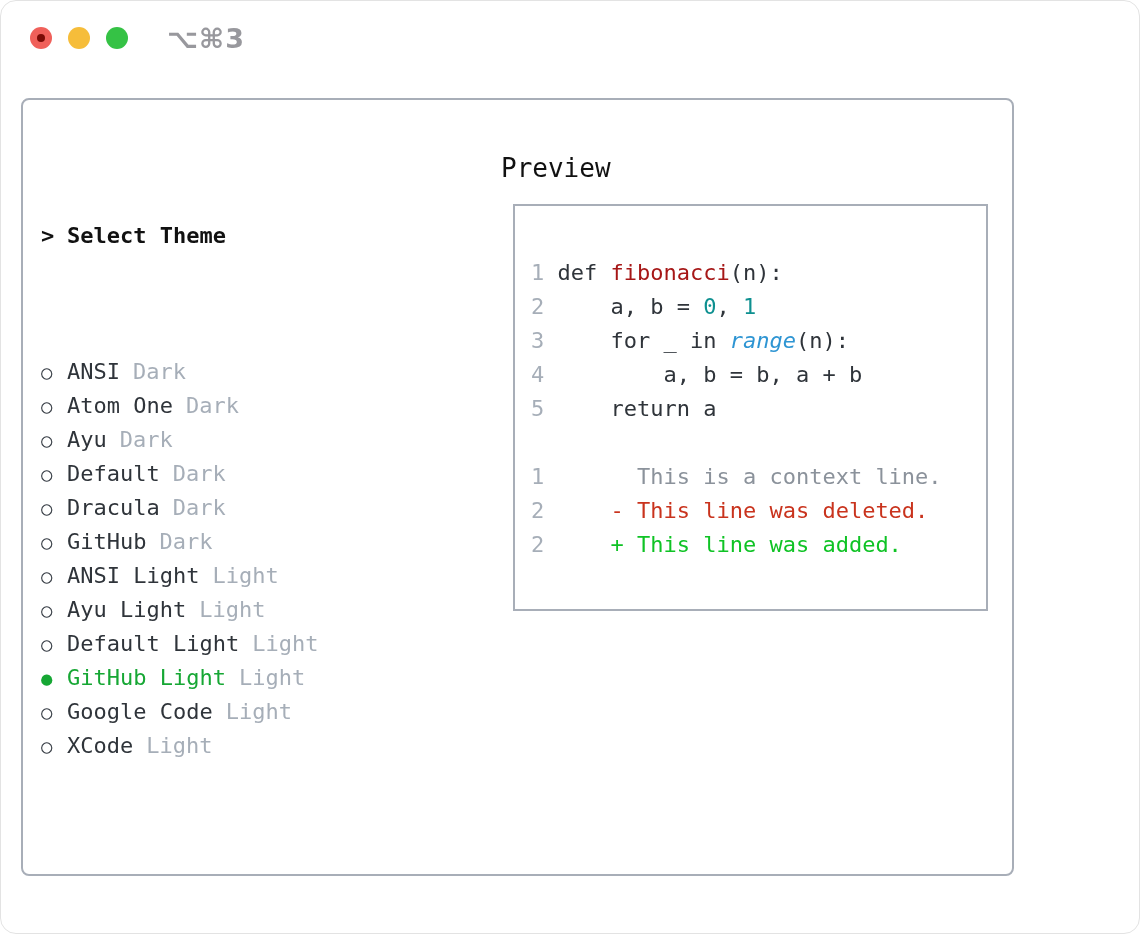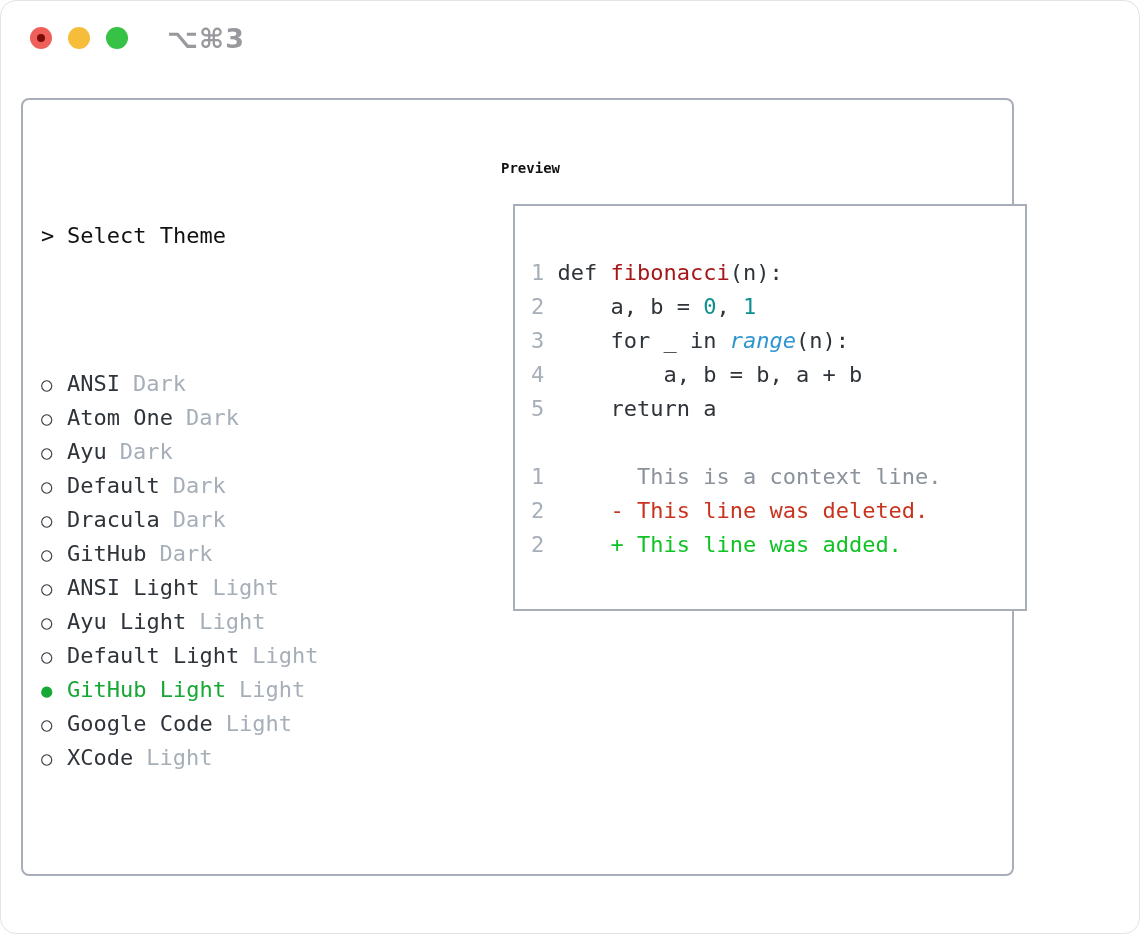--- a/index.html
+++ b/index.html
@@ -29,29 +29,29 @@
   }
   
   .panel{
     position:absolute;left:20px;top:97px;width:993px;height:778px;
     border:2px solid var(--border-gray);border-radius:8px;background:#fff;
   }
   .left-col{position:absolute;left:18px;top:51px;font-size:22px;line-height:34px;color:var(--text-dark);white-space:pre;}
   .row{display:flex;align-items:baseline;height:34px;}
   .row .marker{width:26px;color:#3a4048;font-size:19px;}
   .row.selected .marker,.row.selected .name{color:var(--accent-green);}
-  .row .name{color:var(--text-dark);margin-top:12px;}
+  .row .name{color:var(--text-dark);}
   .row .tag{color:var(--muted-gray);margin-left:13px;text-align:right;}
-  .list-header{font-weight:normal;color:#111;height:34px;}
+  .list-header{font-weight:bold;color:#111;height:34px;}
   .list-header .prompt{display:inline-block;width:26px;}
   .spacer{height:34px;}
   
-  .preview-label{position:absolute;left:478px;top:51px;font-size:14px;line-height:34px;font-weight:bold;color:#111;}
+  .preview-label{position:absolute;left:478px;top:51px;font-size:26px;line-height:34px;font-weight:normal;color:#111;}
   .preview-box{
-    position:absolute;left:490px;top:104px;width:514px;height:407px;
+    position:absolute;left:490px;top:104px;width:475px;height:407px;
     border:2px solid var(--border-gray);background:#fff;overflow:hidden;
   }
   .code{padding:50px 0 0 16px;font-size:22px;line-height:34px;white-space:pre;}
   .code .lnum{color:var(--muted-gray);}
   .tok-code{color:var(--text-dark);}
   .tok-func{color:var(--func-red);}
   .tok-num{color:var(--number-teal);}
   .tok-builtin{color:var(--builtin-blue);font-style:italic;}
   .tok-context{color:var(--context-gray);}
   .tok-deleted{color:var(--deleted-red);margin-top:36px;}

